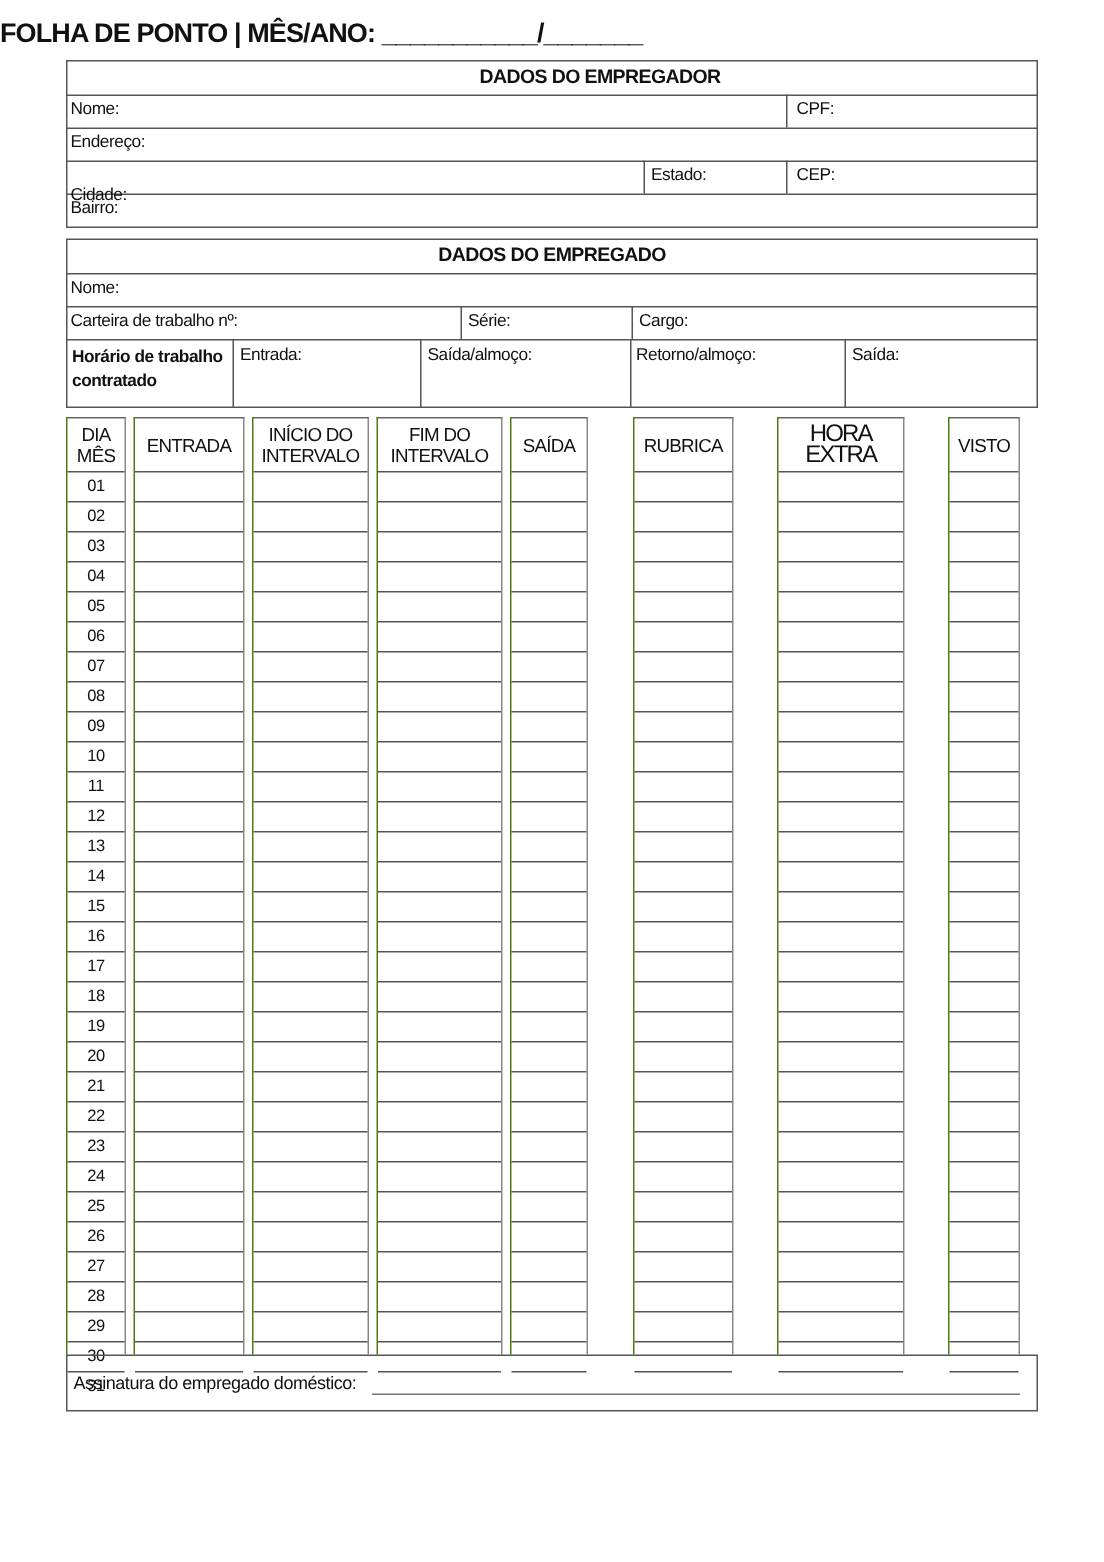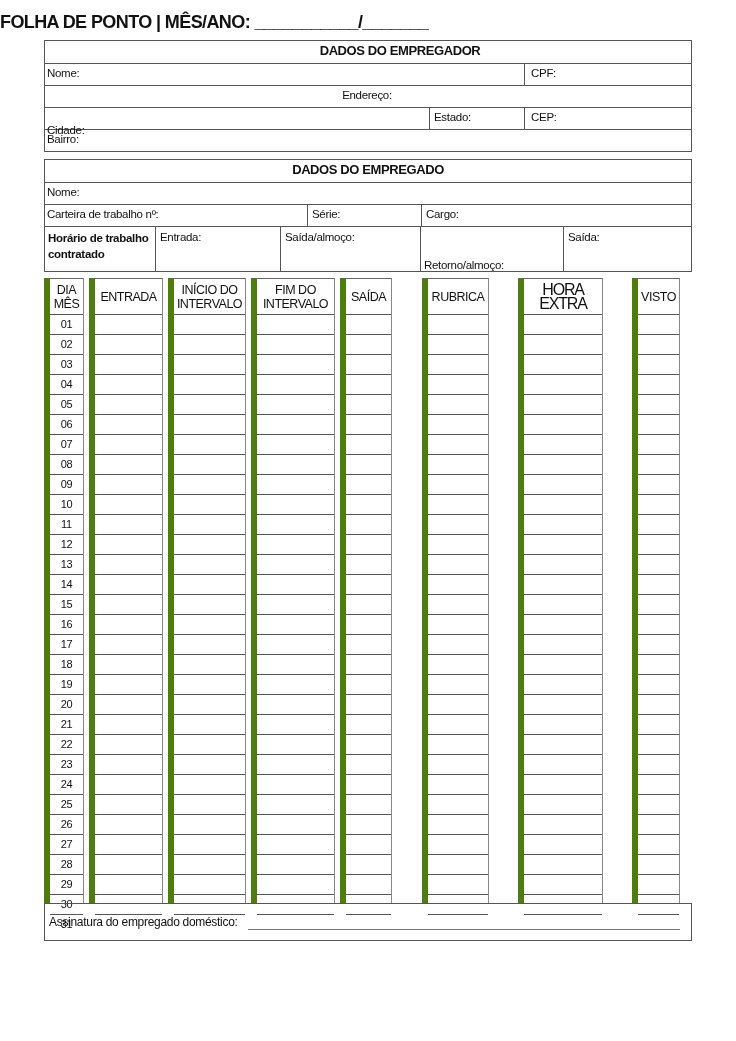--- a/index.html
+++ b/index.html
@@ -7,21 +7,21 @@
          font-family: "Liberation Sans", sans-serif; color: #111; }
   .abs { position: absolute; box-sizing: border-box; }
   .title { left: 0; width: 736px; top: 12px; text-align: left; font-size: 18px;
            font-weight: bold; letter-spacing: -0.6px; }
   .box { border: 1px solid #555; }
   .hline { height: 0; border-top: 1px solid #555; }
   .vline { width: 0; border-left: 1px solid #555; }
   .sechead { text-align: center; font-weight: bold; font-size: 13px; letter-spacing: -0.4px; }
   .lbl { font-size: 11.5px; letter-spacing: -0.3px; white-space: nowrap; }
   .lblb { font-size: 11.5px; font-weight: bold; letter-spacing: -0.3px; line-height: 16px; }
-  .col { border-left: 6px solid #4d7c0f; border-right: 1px solid #888; border-top: 1px solid #666; }
+  .col { border-left: 1px solid #4d7c0f; border-right: 1px solid #888; border-top: 1px solid #666; }
   .colhead { display: flex; align-items: center; justify-content: center; text-align: center;
              font-size: 12.5px; line-height: 14px; letter-spacing: -0.5px; height: 35px;
              border-bottom: 1px solid #555; }
   .cell { height: 19px; border-bottom: 1px solid #555; font-size: 11px; text-align: center;
           line-height: 19px; letter-spacing: -0.3px; }
   .cell:last-child { border-bottom: none; }
   .cell.input { cursor: text; }
 </style>
 </head>
 <body>
@@ -33,21 +33,21 @@
 <div class="abs hline" style="left:44px; top:63px; width:648px;"></div>
 <div class="abs hline" style="left:44px; top:85px; width:648px;"></div>
 <div class="abs hline" style="left:44px; top:107px; width:648px;"></div>
 <div class="abs hline" style="left:44px; top:129px; width:648px;"></div>
 <div class="abs vline" style="left:524px; top:63px; height:22px;"></div>
 <div class="abs vline" style="left:429px; top:107px; height:22px;"></div>
 <div class="abs vline" style="left:524px; top:107px; height:22px;"></div>
 
 <div class="abs lbl" style="left:47px; top:67px; width:475px; height:16px;">Nome:</div>
 <div class="abs lbl" style="left:531px; top:67px; width:158px; height:16px;">CPF:</div>
-<div class="abs lbl" style="left:47px; top:89px; width:640px; height:16px;text-align:center;">Endereço:</div>
+<div class="abs lbl" style="left:47px; top:89px; width:640px; height:16px;">Endereço:</div>
 <div class="abs lbl" style="left:47px; top:111px; width:380px; height:16px;margin-top:13px;">Cidade:</div>
 <div class="abs lbl" style="left:434px; top:111px; width:88px; height:16px;">Estado:</div>
 <div class="abs lbl" style="left:531px; top:111px; width:158px; height:16px;">CEP:</div>
 <div class="abs lbl" style="left:47px; top:133px; width:640px; height:16px;">Bairro:</div>
 
 <div class="abs box" style="left:44px; top:159px; width:648px; height:113px;"></div>
 <div class="abs sechead" style="left:44px; top:162px; width:648px;">DADOS DO EMPREGADO</div>
 <div class="abs hline" style="left:44px; top:182px; width:648px;"></div>
 <div class="abs hline" style="left:44px; top:204px; width:648px;"></div>
 <div class="abs hline" style="left:44px; top:226px; width:648px;"></div>
@@ -61,21 +61,21 @@
 <div class="abs lbl" style="left:47px; top:186px; width:640px; height:16px;">Nome:</div>
 <div class="abs lbl" style="left:47px; top:208px; width:258px; height:16px;">Carteira de trabalho nº:</div>
 <div class="abs lbl" style="left:312px; top:208px; width:106px; height:16px;">Série:</div>
 <div class="abs lbl" style="left:426px; top:208px; width:262px; height:16px;">Cargo:</div>
 <div class="abs" style="left:48px; top:230px; width:106px;">
   <div class="lblb">Horário de trabalho</div>
   <div class="lblb">contratado</div>
 </div>
 <div class="abs lbl" style="left:160px; top:231px; width:118px; height:38px;">Entrada:</div>
 <div class="abs lbl" style="left:285px; top:231px; width:133px; height:38px;">Saída/almoço:</div>
-<div class="abs lbl" style="left:424px; top:231px; width:137px; height:38px;margin-top:28px;">Retorno/almoço:</div>
+<div class="abs lbl" style="left:424px; top:231px; width:137px; height:38px;">Retorno/almoço:</div>
 <div class="abs lbl" style="left:568px; top:231px; width:121px; height:38px;">Saída:</div>
 
 <div id="timesheet">
     <div class="abs col" style="left: 44px; top: 278px; width: 40px; height: 625px;">
       <div class="colhead">
         <div>
           <div>DIA</div>
           <div>MÊS</div>
         </div>
       </div>

